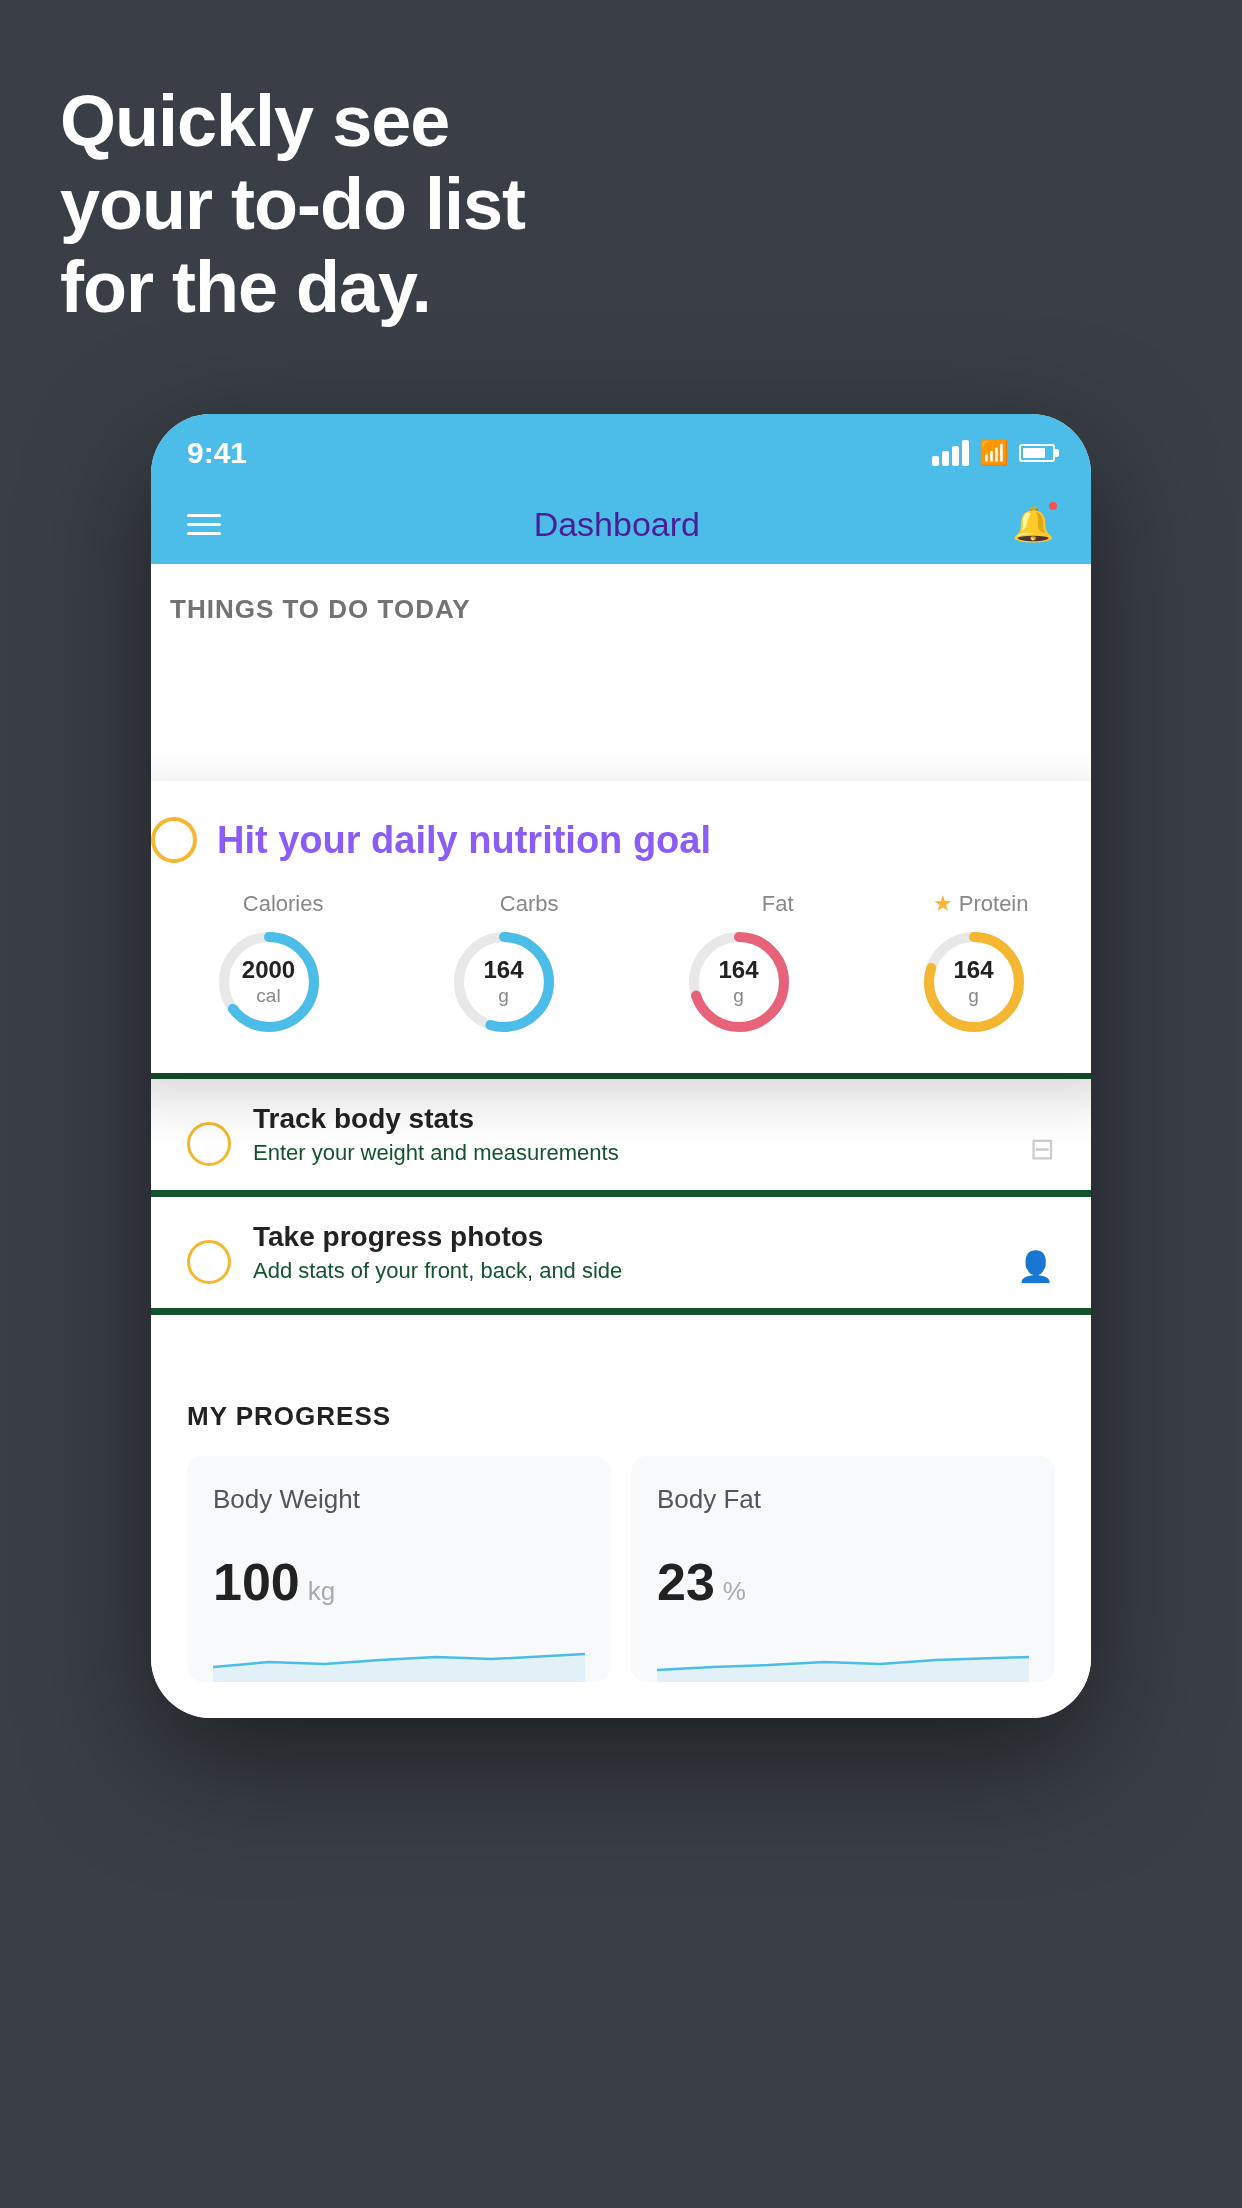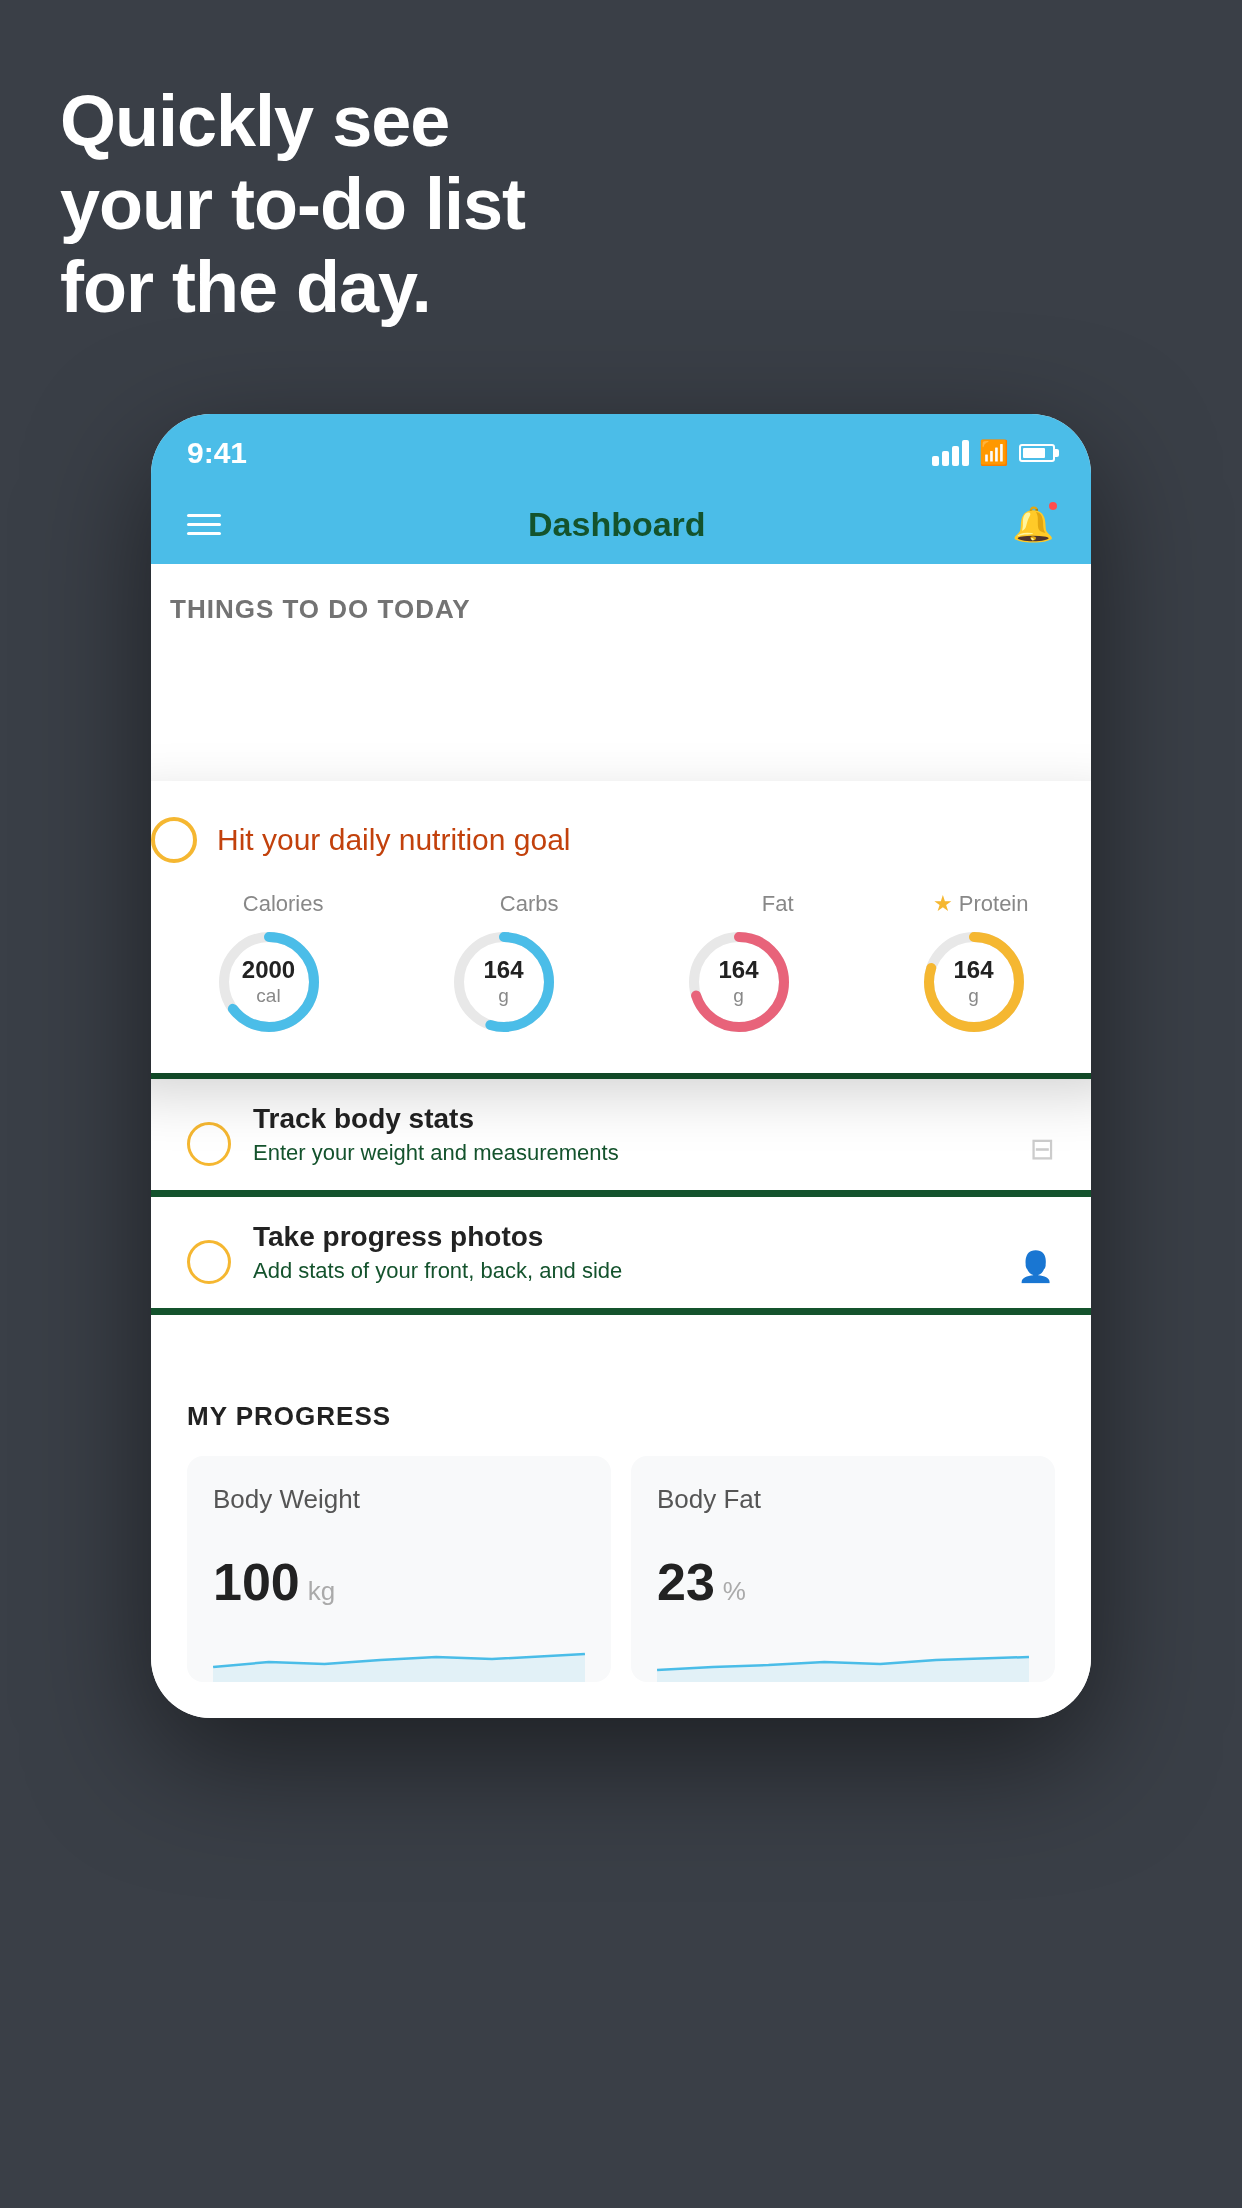--- a/index.html
+++ b/index.html
@@ -132,23 +132,23 @@
     }
     .hamburger span {
       display: block;
       width: 34px;
       height: 3px;
       background: #fff;
       border-radius: 2px;
     }
 
     .nav-title {
-      color: #14532d;
+      color: #4c1d95;
       font-size: 34px;
-      font-weight: 700;
+      font-weight: 400;
     }
 
     .bell-icon {
       position: relative;
       color: #fff;
       font-size: 34px;
     }
     .bell-dot {
       position: absolute;
       top: -4px;
@@ -197,23 +197,23 @@
     .circle-check {
       width: 46px;
       height: 46px;
       border-radius: 50%;
       border: 4px solid #f5b731;
       background: transparent;
       flex-shrink: 0;
     }
 
     .nutrition-goal-title {
-      font-size: 30px;
-      font-weight: 400;
-      color: #c2410c;
+      font-size: 38px;
+      font-weight: 700;
+      color: #8b5cf6;
     }
 
     .nutrition-circles {
       display: flex;
       justify-content: space-around;
     }
 
     .nutrition-item {
       display: flex;
       flex-direction: column;

